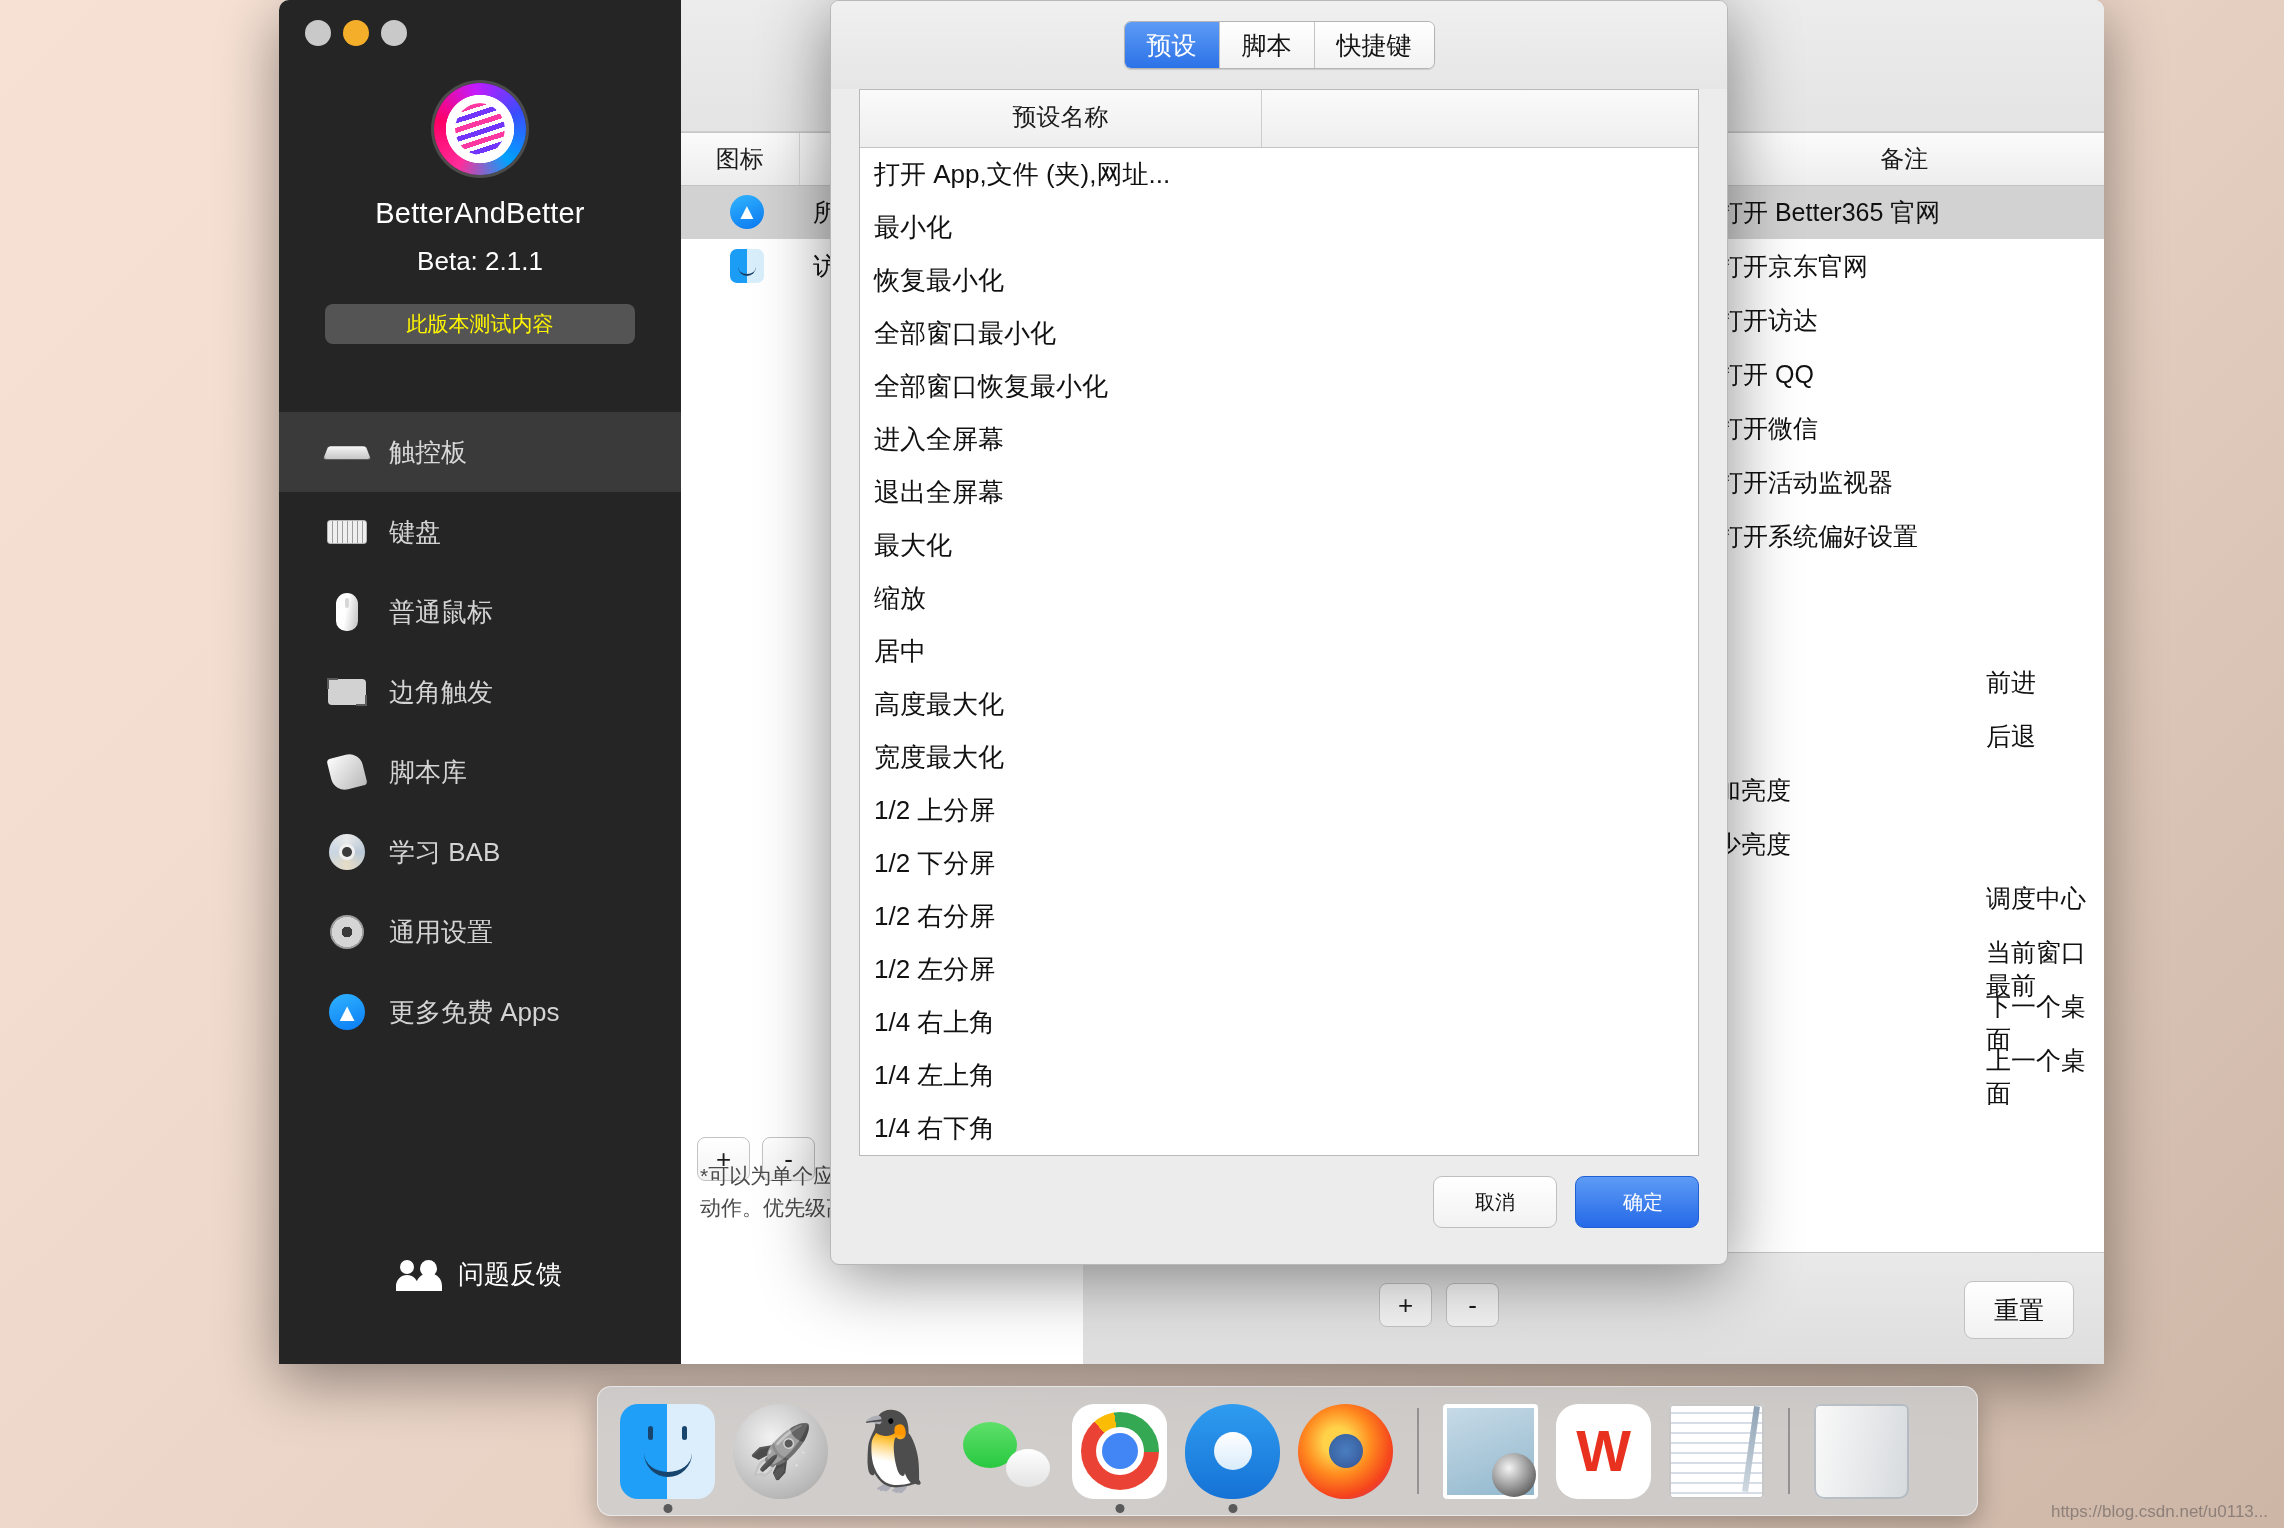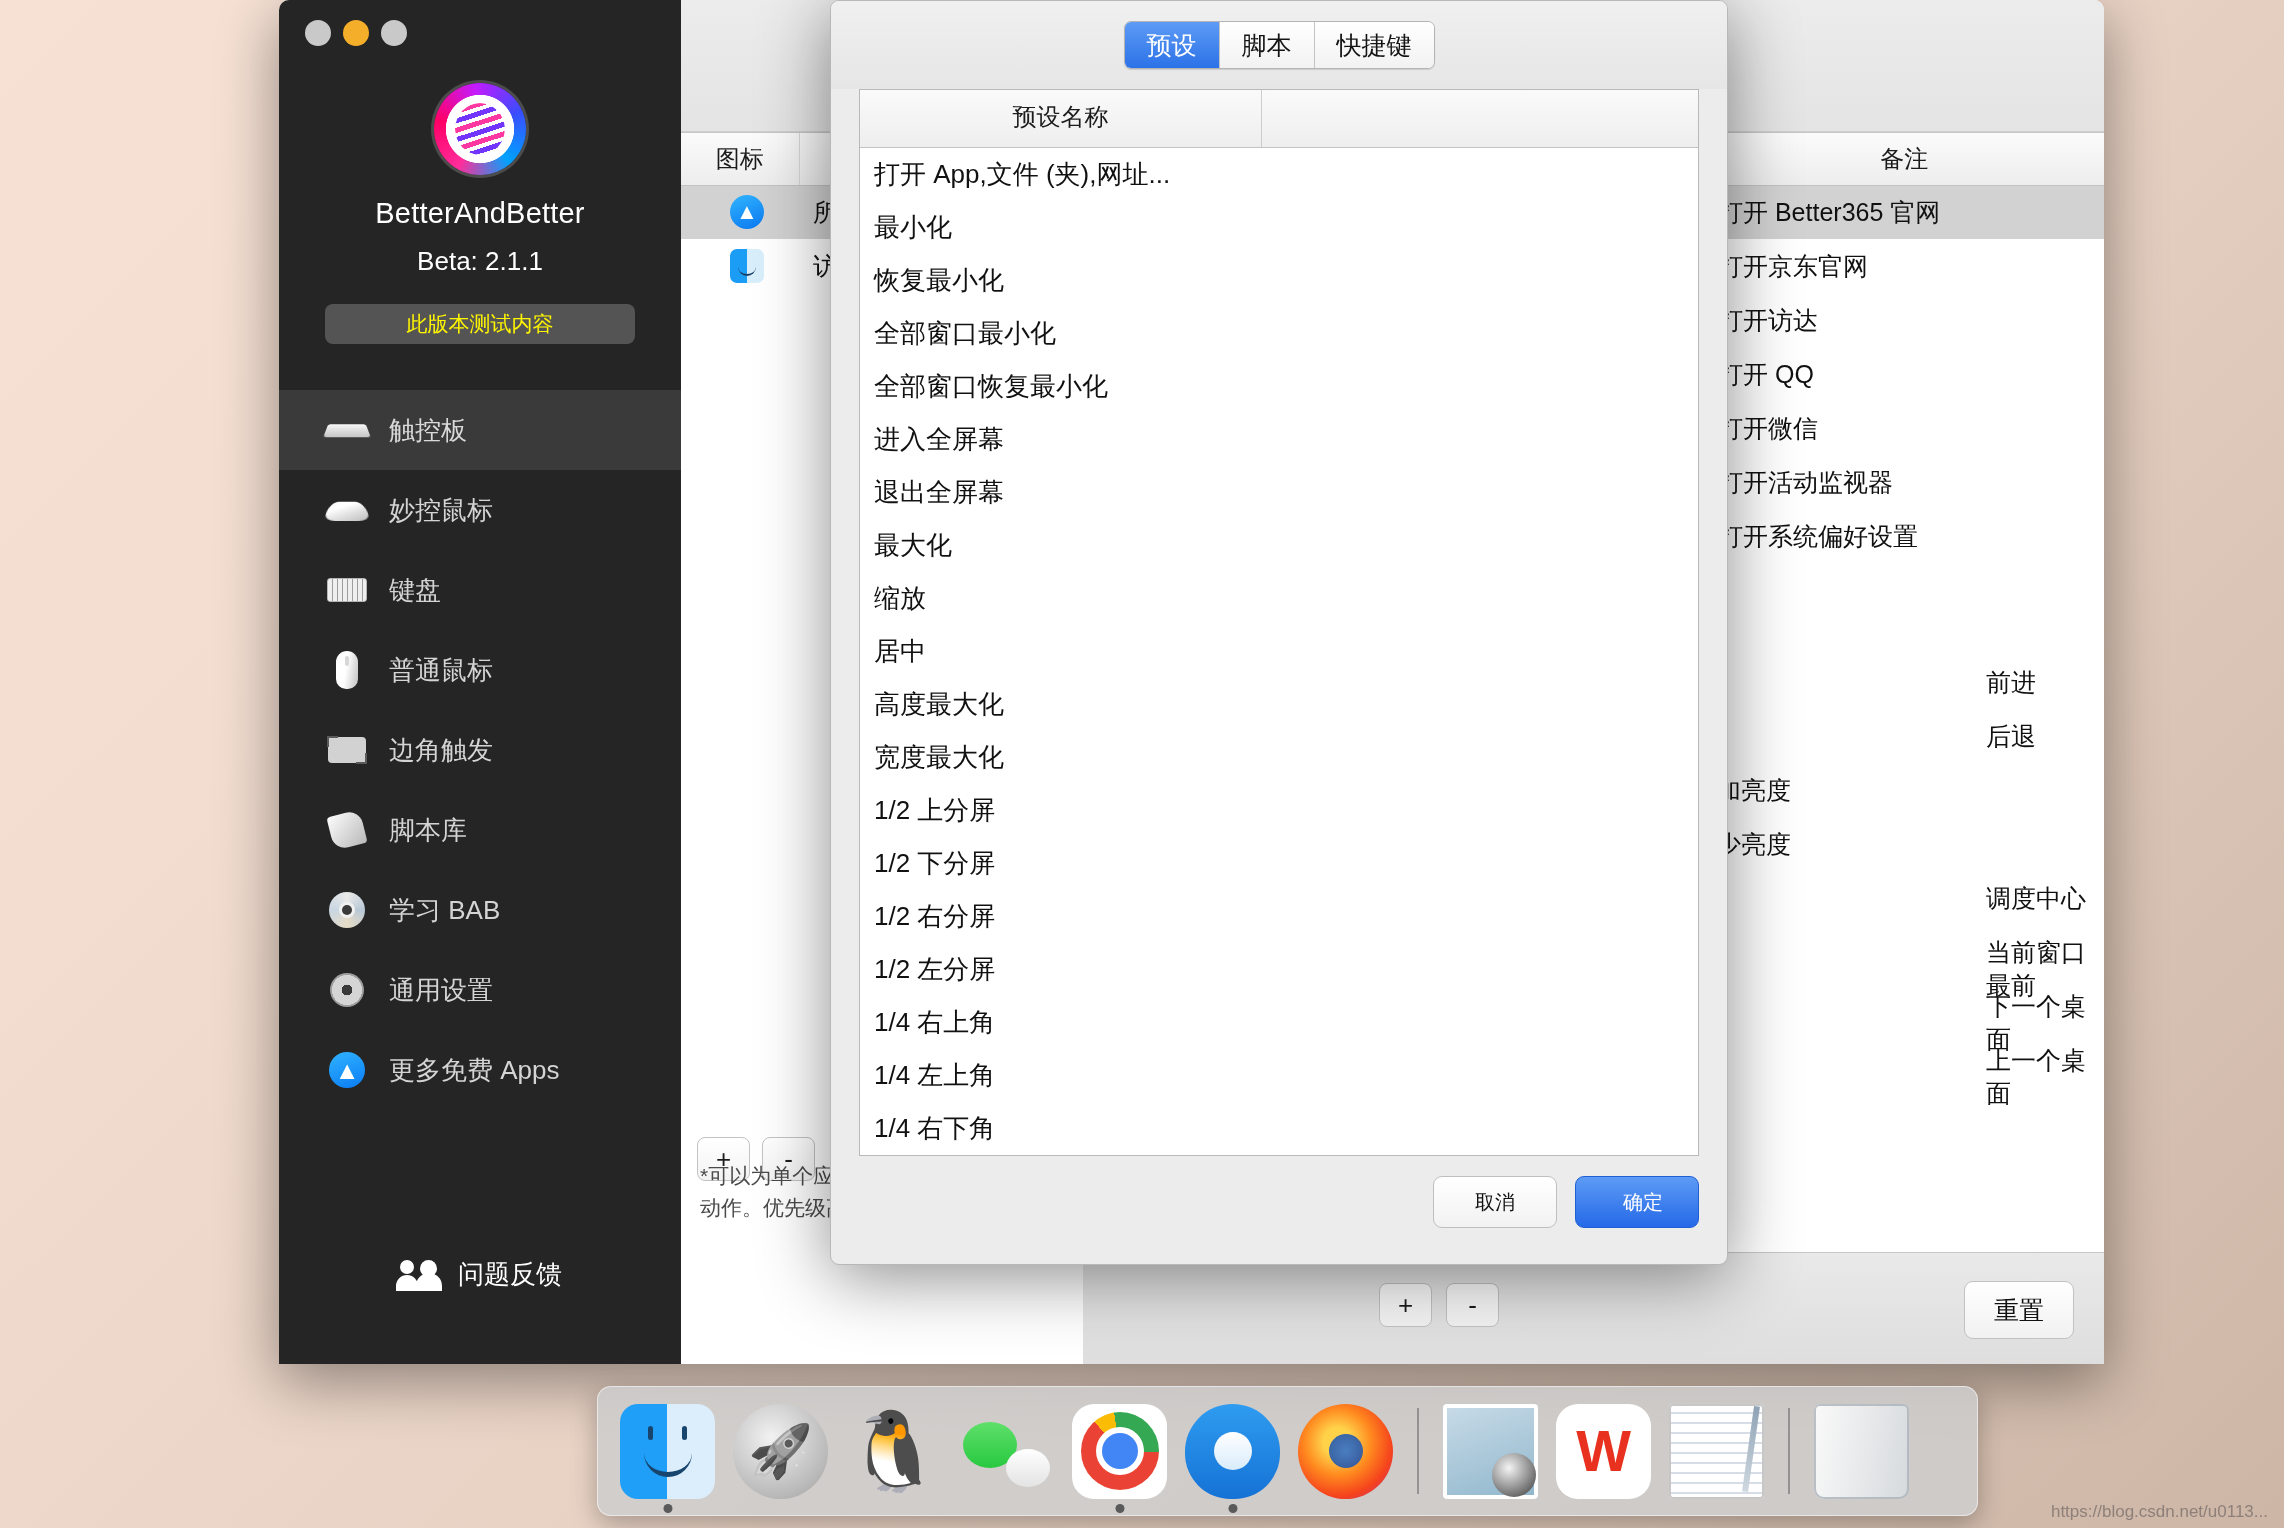--- a/index.html
+++ b/index.html
@@ -77,21 +77,21 @@
     color: #fff600; font-size: 21px; text-align: center;
   }
 
   #nav { margin-top: 46px; }
   .nav-item {
     display: flex; align-items: center;
     height: 80px; padding-left: 46px; gap: 20px;
     color: #d4d4d4; font-size: 26px;
     cursor: pointer;
   }
-  .nav-item.active { background: #3a3a3a; color: #d9d9d9; }
+  .nav-item.active { background: #3a3a3a; color: #d9d9d9; margin-top: 22px; }
   .nav-ico { width: 44px; height: 44px; flex: 0 0 44px; display: flex; align-items: center; justify-content: center; }
 
   .ic-trackpad {
     width: 42px; height: 16px;
     background: linear-gradient(#fafafa, #c6c6c6);
     transform: perspective(40px) rotateX(36deg);
     border-radius: 3px;
   }
   .ic-magicmouse {
     width: 40px; height: 22px;
@@ -483,26 +483,20 @@
       <div id="app-version">Beta: 2.1.1</div>
       <div id="beta-badge">此版本测试内容</div>
     </div>
 
     <div id="nav">
       <div class="nav-item active">
         <span class="nav-ico">
             <i class="ic-trackpad"></i>
           </span>
         <span>触控板</span>
-      </div>
-      <div class="nav-item">
-        <span class="nav-ico">
-            <i class="ic-magicmouse"></i>
-          </span>
-        <span>妙控鼠标</span>
       </div>
       <div class="nav-item">
         <span class="nav-ico">
             <i class="ic-keyboard"></i>
           </span>
         <span>键盘</span>
       </div>
       <div class="nav-item">
         <span class="nav-ico">
             <i class="ic-mouse"></i>

